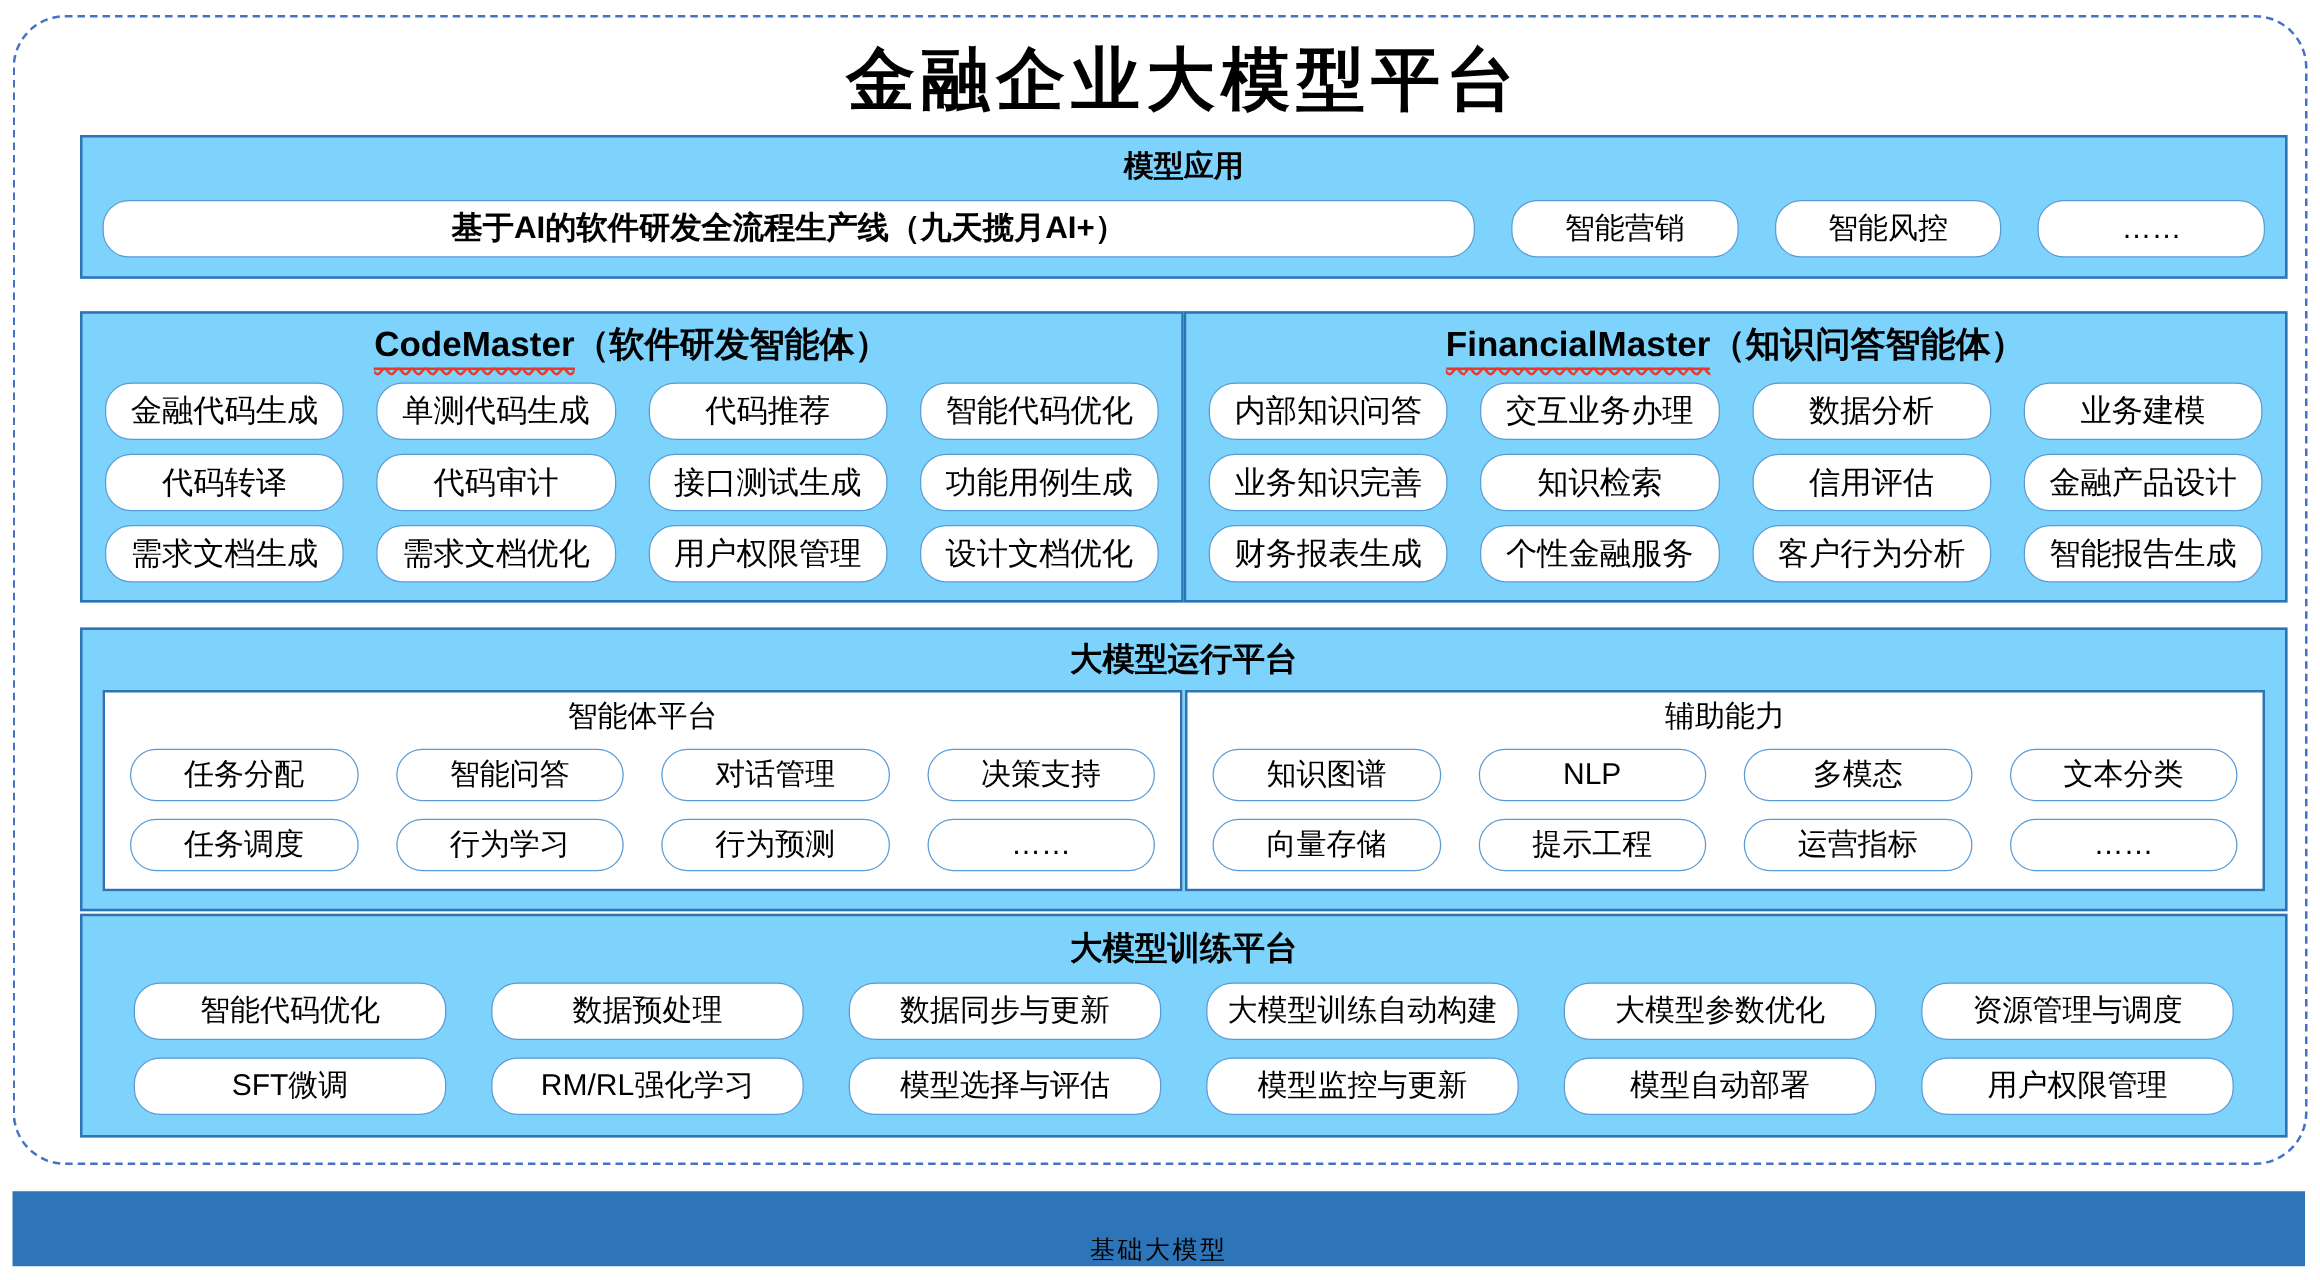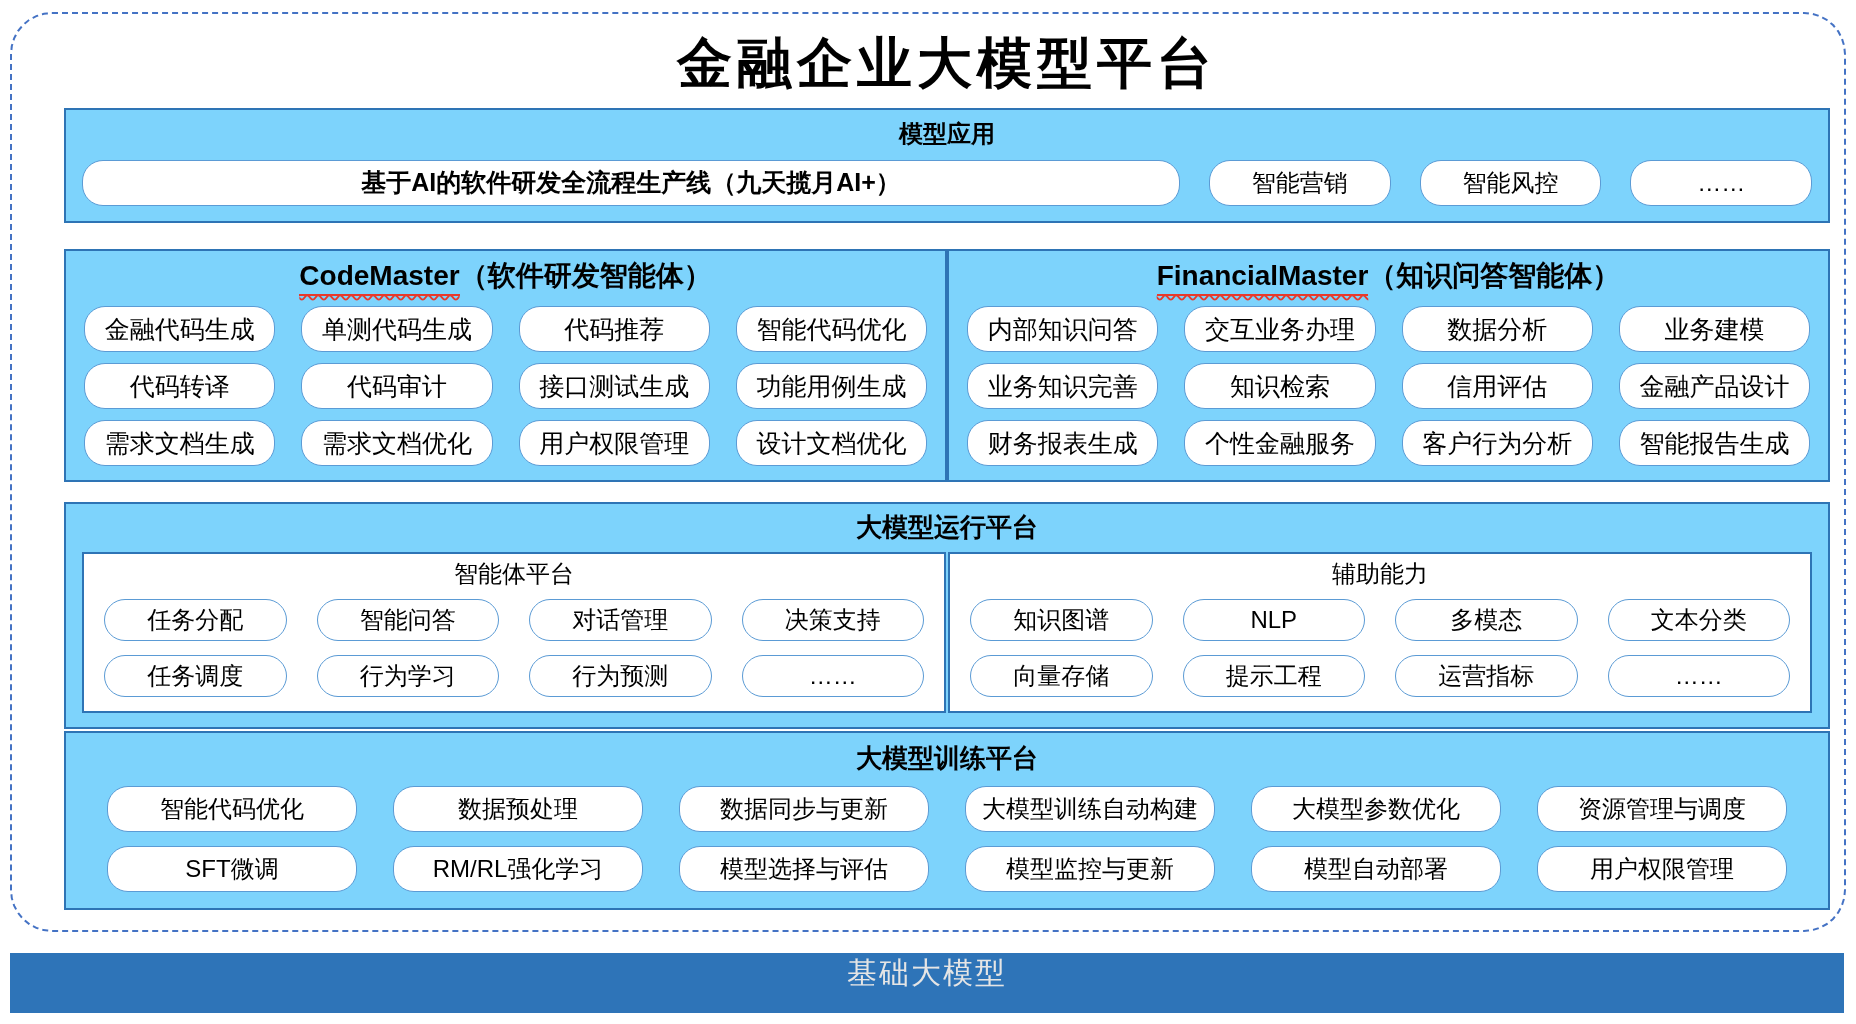--- a/index.html
+++ b/index.html
@@ -53,22 +53,22 @@
   .sub .chip{height:42px;font-size:24px;}
 
   
   .training{margin-top:2px;padding:8px 41px 16px;}
   .grid6{display:grid;grid-template-columns:repeat(6,1fr);gap:14px 36px;margin-top:10px;}
   .grid6 .chip{height:46px;font-size:24px;}
 
   
   .base-bar{
     position:absolute;left:10px;top:953px;width:1834px;height:60px;
-    background:#2E74B8;color:#e5e5e5;display:flex;align-items:flex-start;justify-content:center;
-    font-size:30px;letter-spacing:2px;
+    background:#2E74B8;color:#000000;display:flex;align-items:flex-end;justify-content:center;
+    font-size:20px;letter-spacing:2px;
   }
 </style>
 </head>
 <body>
 
 <div class="frame">
 
   <div class="main-title">金融企业大模型平台</div>
 
   <div class="sec modelapp">

